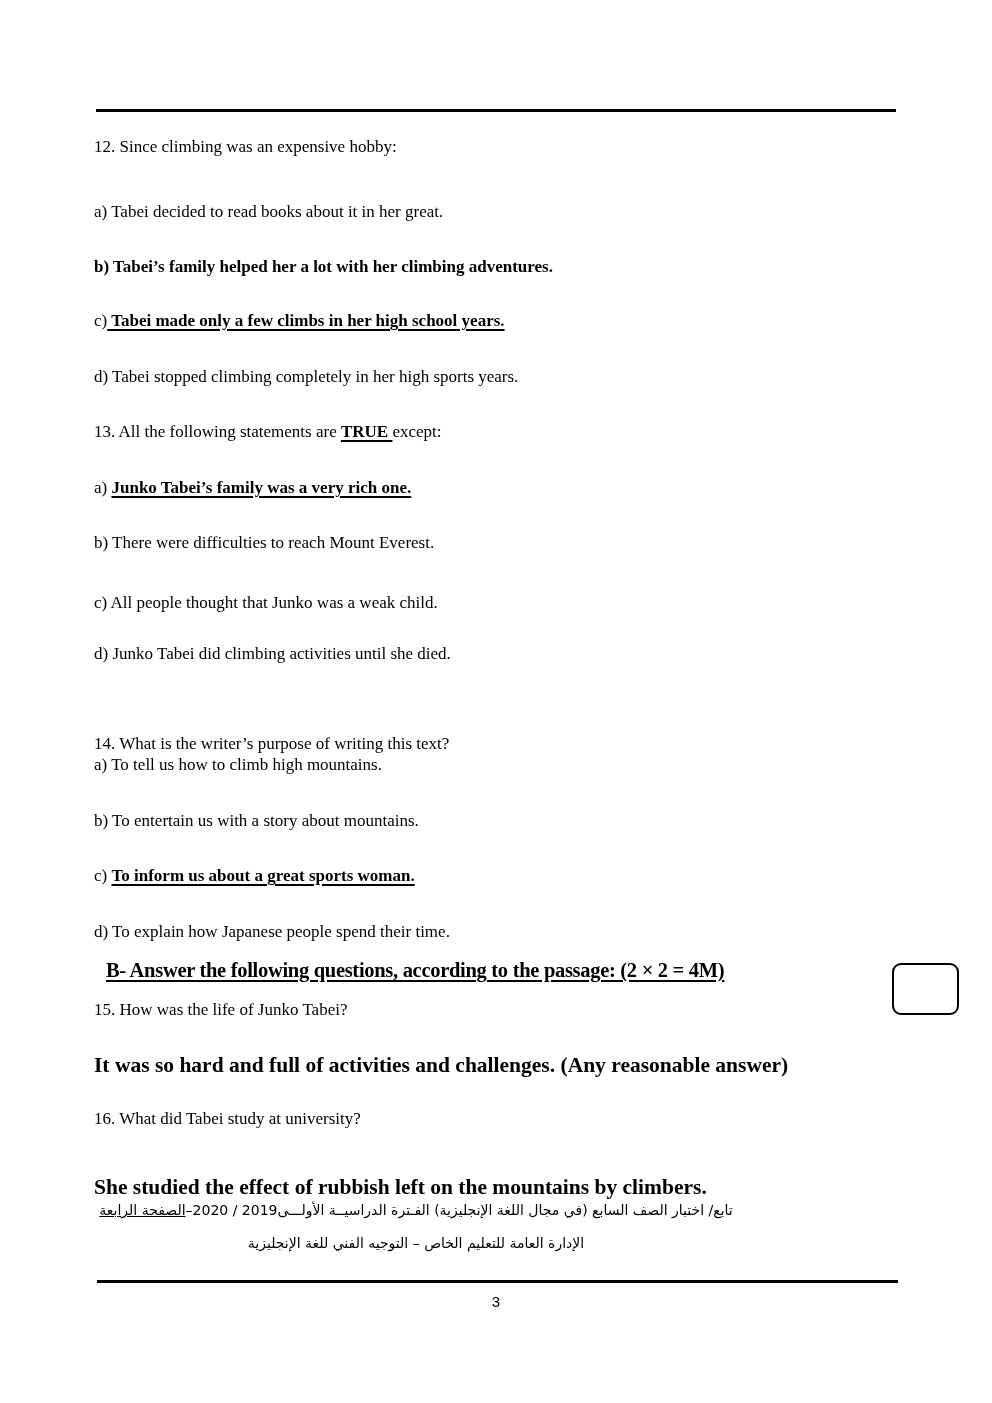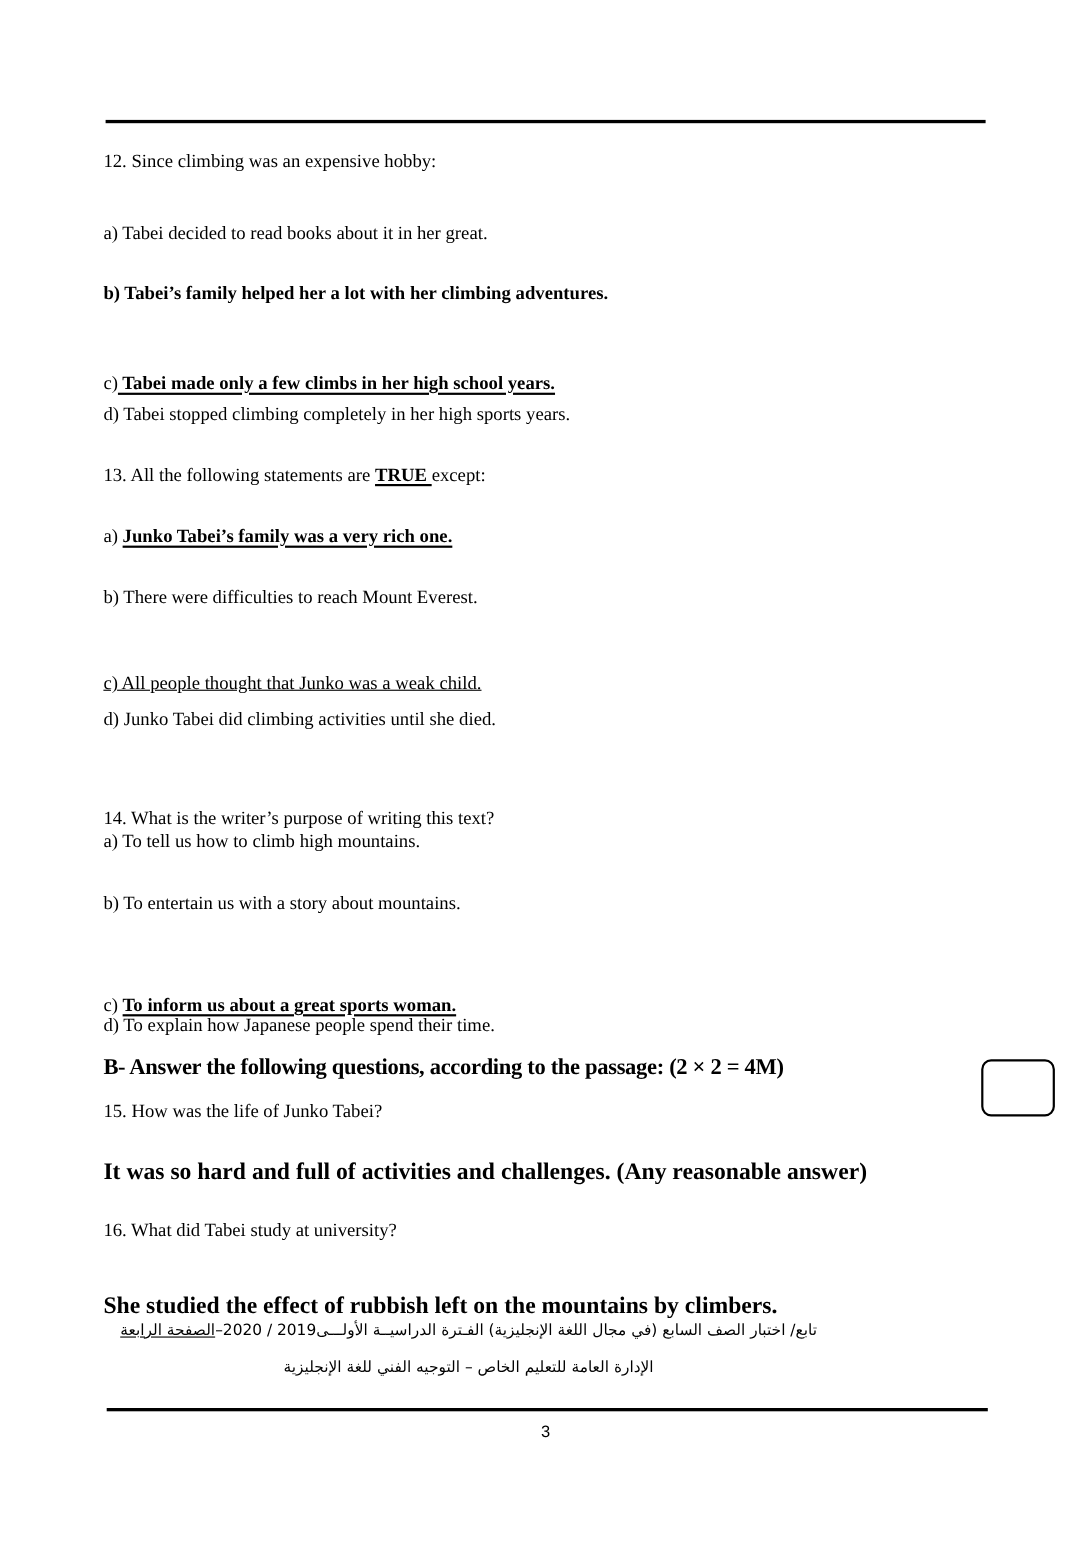--- a/index.html
+++ b/index.html
@@ -39,24 +39,26 @@
       text-underline-offset: 3px;
     }
     .bold-u {
       font-weight: bold;
       text-decoration: underline;
       text-decoration-thickness: 2px;
       text-underline-offset: 3px;
     }
     .section-head {
       font-weight: bold;
+      text-decoration: underline;
       text-decoration-thickness: 2px;
       text-underline-offset: 3px;
       font-size: 20.5px;
       letter-spacing: -0.3px;
+      margin-left: 12px;
     }
     .model-answer {
       font-weight: bold;
       font-size: 21.5px;
     }
     .score-box {
       position: absolute;
       left: 892px;
       top: 963px;
       width: 67px;
@@ -68,21 +70,20 @@
     .footer-ar {
       position: absolute;
       left: 0;
       width: 832px;
       text-align: center;
       direction: rtl;
       font-family: "DejaVu Sans", "Liberation Sans", sans-serif;
       font-size: 14px;
       line-height: 20px;
       white-space: nowrap;
-      padding-left: 10px;
     }
     .footer-ar.l1 { top: 1200px; }
     .footer-ar.l2 { top: 1233px; }
     .footer-ar .u { text-decoration: underline; }
     .page-num {
       position: absolute;
       top: 1293px;
       left: 0;
       width: 992px;
       text-align: center;
@@ -95,51 +96,51 @@
 
 <div class="rule top"></div>
 
 <div class="line" style="top:134px;">12. Since climbing was an expensive hobby:</div>
 <div class="line" style="top:199px;">
   <span>a)</span><span> Tabei decided to read books about it in her great.</span>
 </div>
 <div class="line" style="top:254px;font-weight:bold;">
   <span>b)</span><span> Tabei’s family helped her a lot with her climbing adventures.</span>
 </div>
-<div class="line" style="top:308px;margin-top:28px;">
+<div class="line" style="top:308px;">
   <span>c)</span><span class="answer"> Tabei made only a few climbs in her high school years.</span>
 </div>
 <div class="line" style="top:364px;">
   <span>d)</span><span> Tabei stopped climbing completely in her high sports years.</span>
 </div>
 
 <div class="line" style="top:419px;">
   <span>13. All the following statements are </span><span class="bold-u">TRUE </span><span>except:</span>
 </div>
 <div class="line" style="top:475px;">
   <span>a) </span><span class="answer"> Junko Tabei’s family was a very rich one.</span>
 </div>
 <div class="line" style="top:530px;">
   <span>b)</span><span> There were difficulties to reach Mount Everest.</span>
 </div>
-<div class="line" style="top:608px;text-decoration:underline;">
+<div class="line" style="top:590px;">
   <span>c)</span><span> All people thought that Junko was a weak child.</span>
 </div>
 <div class="line" style="top:641px;">
   <span>d)</span><span> Junko Tabei did climbing activities until she died.</span>
 </div>
 
 <div class="line" style="top:696px;margin-top:35px;">14. What is the writer’s purpose of writing this text?</div>
 <div class="line" style="top:752px;">
   <span>a)</span><span> To tell us how to climb high mountains.</span>
 </div>
 <div class="line" style="top:808px;">
   <span>b)</span><span> To entertain us with a story about mountains.</span>
 </div>
-<div class="line" style="top:901px;text-align:right;">
+<div class="line" style="top:863px;text-align:right;">
   <span>c) </span><span class="answer">To inform us about a great sports woman.</span>
 </div>
 <div class="line" style="top:919px;">
   <span>d)</span><span> To explain how Japanese people spend their time.</span>
 </div>
 
 <div class="line section-head" style="top:957px;">B- Answer the following questions, according to the passage: (2 × 2 = 4M)</div>
 <div class="score-box"></div>
 
 <div class="line" style="top:997px;">15. How was the life of Junko Tabei?</div>

